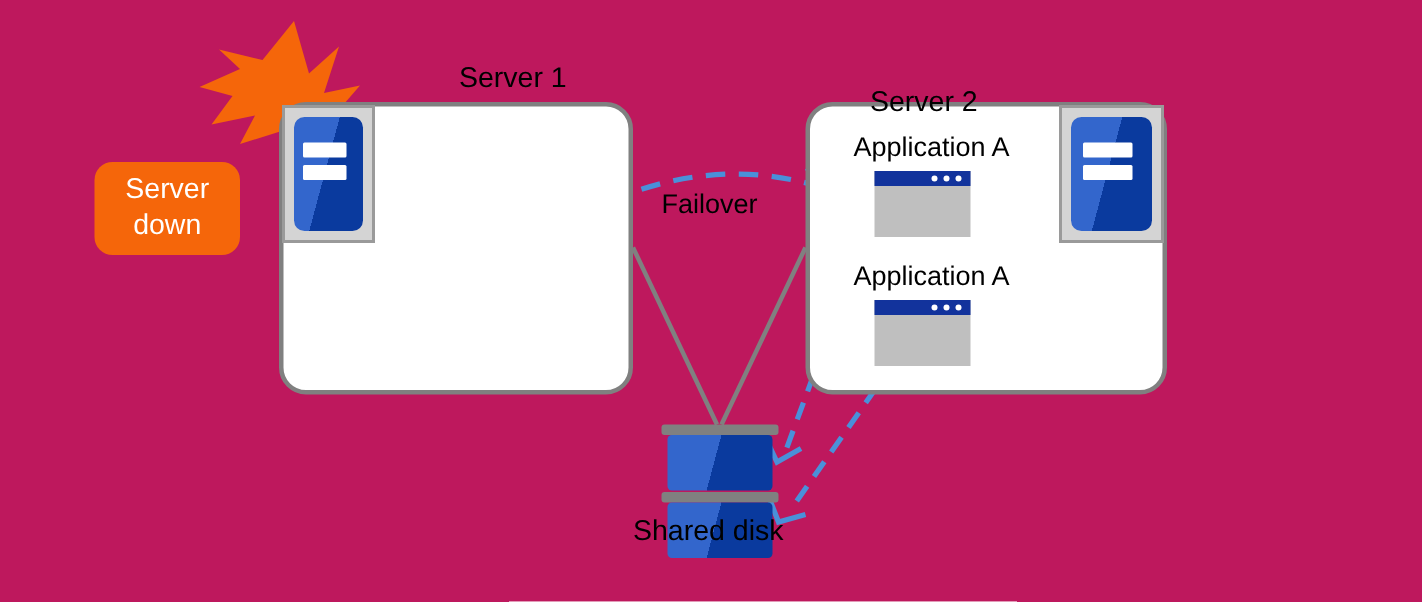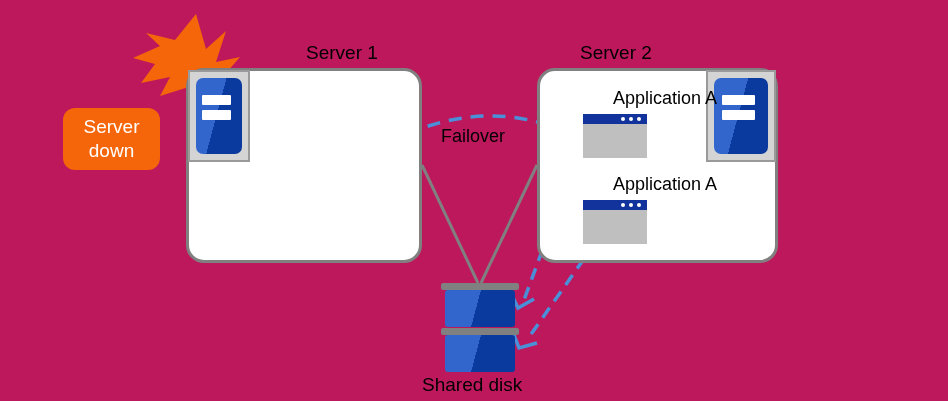--- a/index.html
+++ b/index.html
@@ -23,21 +23,21 @@
     height: 401px;
   }
   .label {
     position: absolute;
     color: #000000;
     font-size: 19px;
     white-space: nowrap;
     line-height: 1.15;
   }
   .title-label { font-size: 19px; }
-  .app-label { font-size: 18px; margin-left: 44px; }
+  .app-label { font-size: 18px; }
   .disk-label { font-size: 19px; }
   .failover-label { font-size: 18px; margin-top: 44px; }
 
   
   .server-box {
     position: absolute;
     border: 3px solid #808080;
     border-radius: 18px;
     background: #ffffff;
     box-sizing: border-box;
@@ -158,21 +158,21 @@
   <div class="server-box" style="left:186px; top:68px; width:236px; height:195px;"></div>
   <div class="title-label label" style="left:306px; top:42px;">Server 1</div>
   <div class="server-icon" style="left:188px; top:70px; width:62px; height:92px;">
     <div class="server-icon-inner">
       <div class="server-bar b1"></div>
       <div class="server-bar b2"></div>
     </div>
   </div>
 
   <div class="server-box" style="left:537px; top:68px; width:241px; height:195px;"></div>
-  <div class="title-label label" style="left:580px; top:42px;">Server 2</div>
+  <div class="title-label label" style="left:580px; top:58px;">Server 2</div>
   <div class="server-icon" style="left:706px; top:70px; width:70px; height:92px;">
     <div class="server-icon-inner">
       <div class="server-bar b1"></div>
       <div class="server-bar b2"></div>
     </div>
   </div>
 
   <div class="app-label label" style="left:569px; top:88px;">Application A</div>
   <div class="app-icon" style="left:583px; top:114px;">
     <div class="app-icon-titlebar">
@@ -192,20 +192,20 @@
   </div>
 
   <div class="failover-label label" style="left:441px; top:82px;">Failover</div>
 
   <div class="disk" style="left:441px; top:283px; width:78px; height:90px;">
     <div class="disk-bar" style="top:0px;"></div>
     <div class="disk-block" style="top:7px;"></div>
     <div class="disk-bar" style="top:45px;"></div>
     <div class="disk-block" style="top:52px;"></div>
   </div>
-  <div class="disk-label label" style="left:422px; top:374px;text-align:center;">Shared disk</div>
+  <div class="disk-label label" style="left:422px; top:344px;text-align:center;">Shared disk</div>
 
   <div class="callout" style="left:63px; top:108px; width:97px; height:62px;">
     <span>Server</span>
     <span>down</span>
   </div>
 
 </div>
 
 </body></html>

